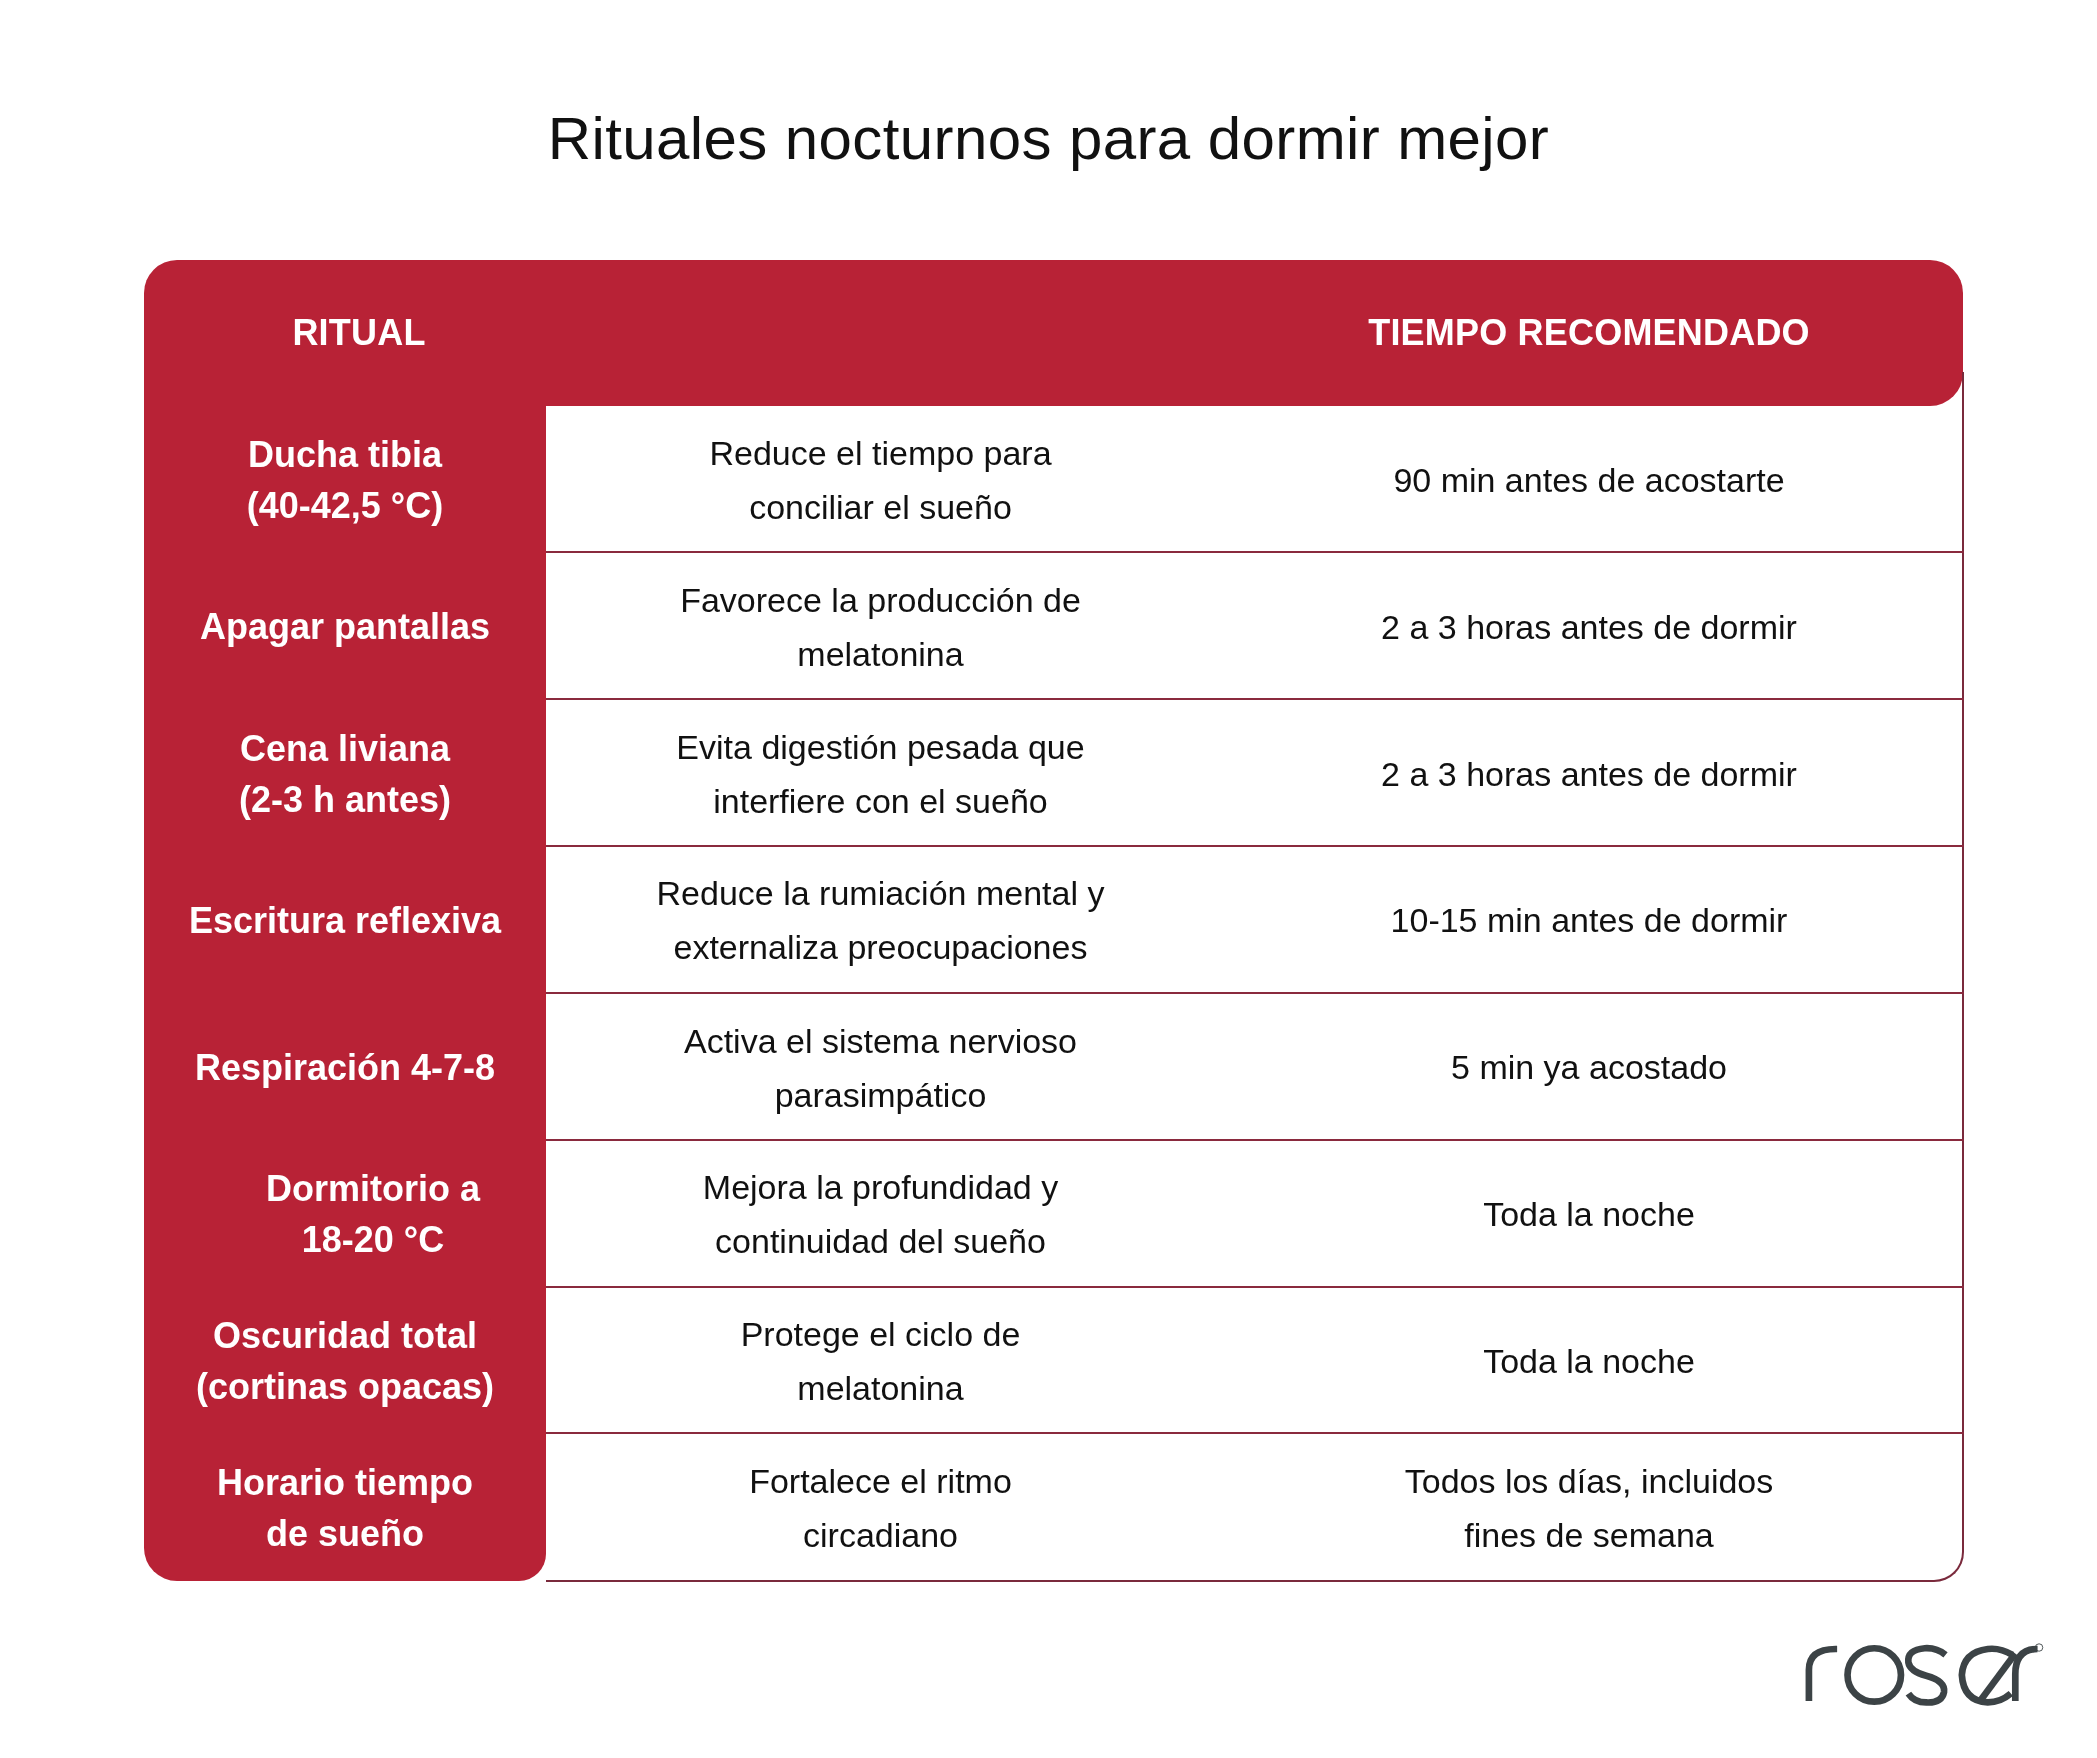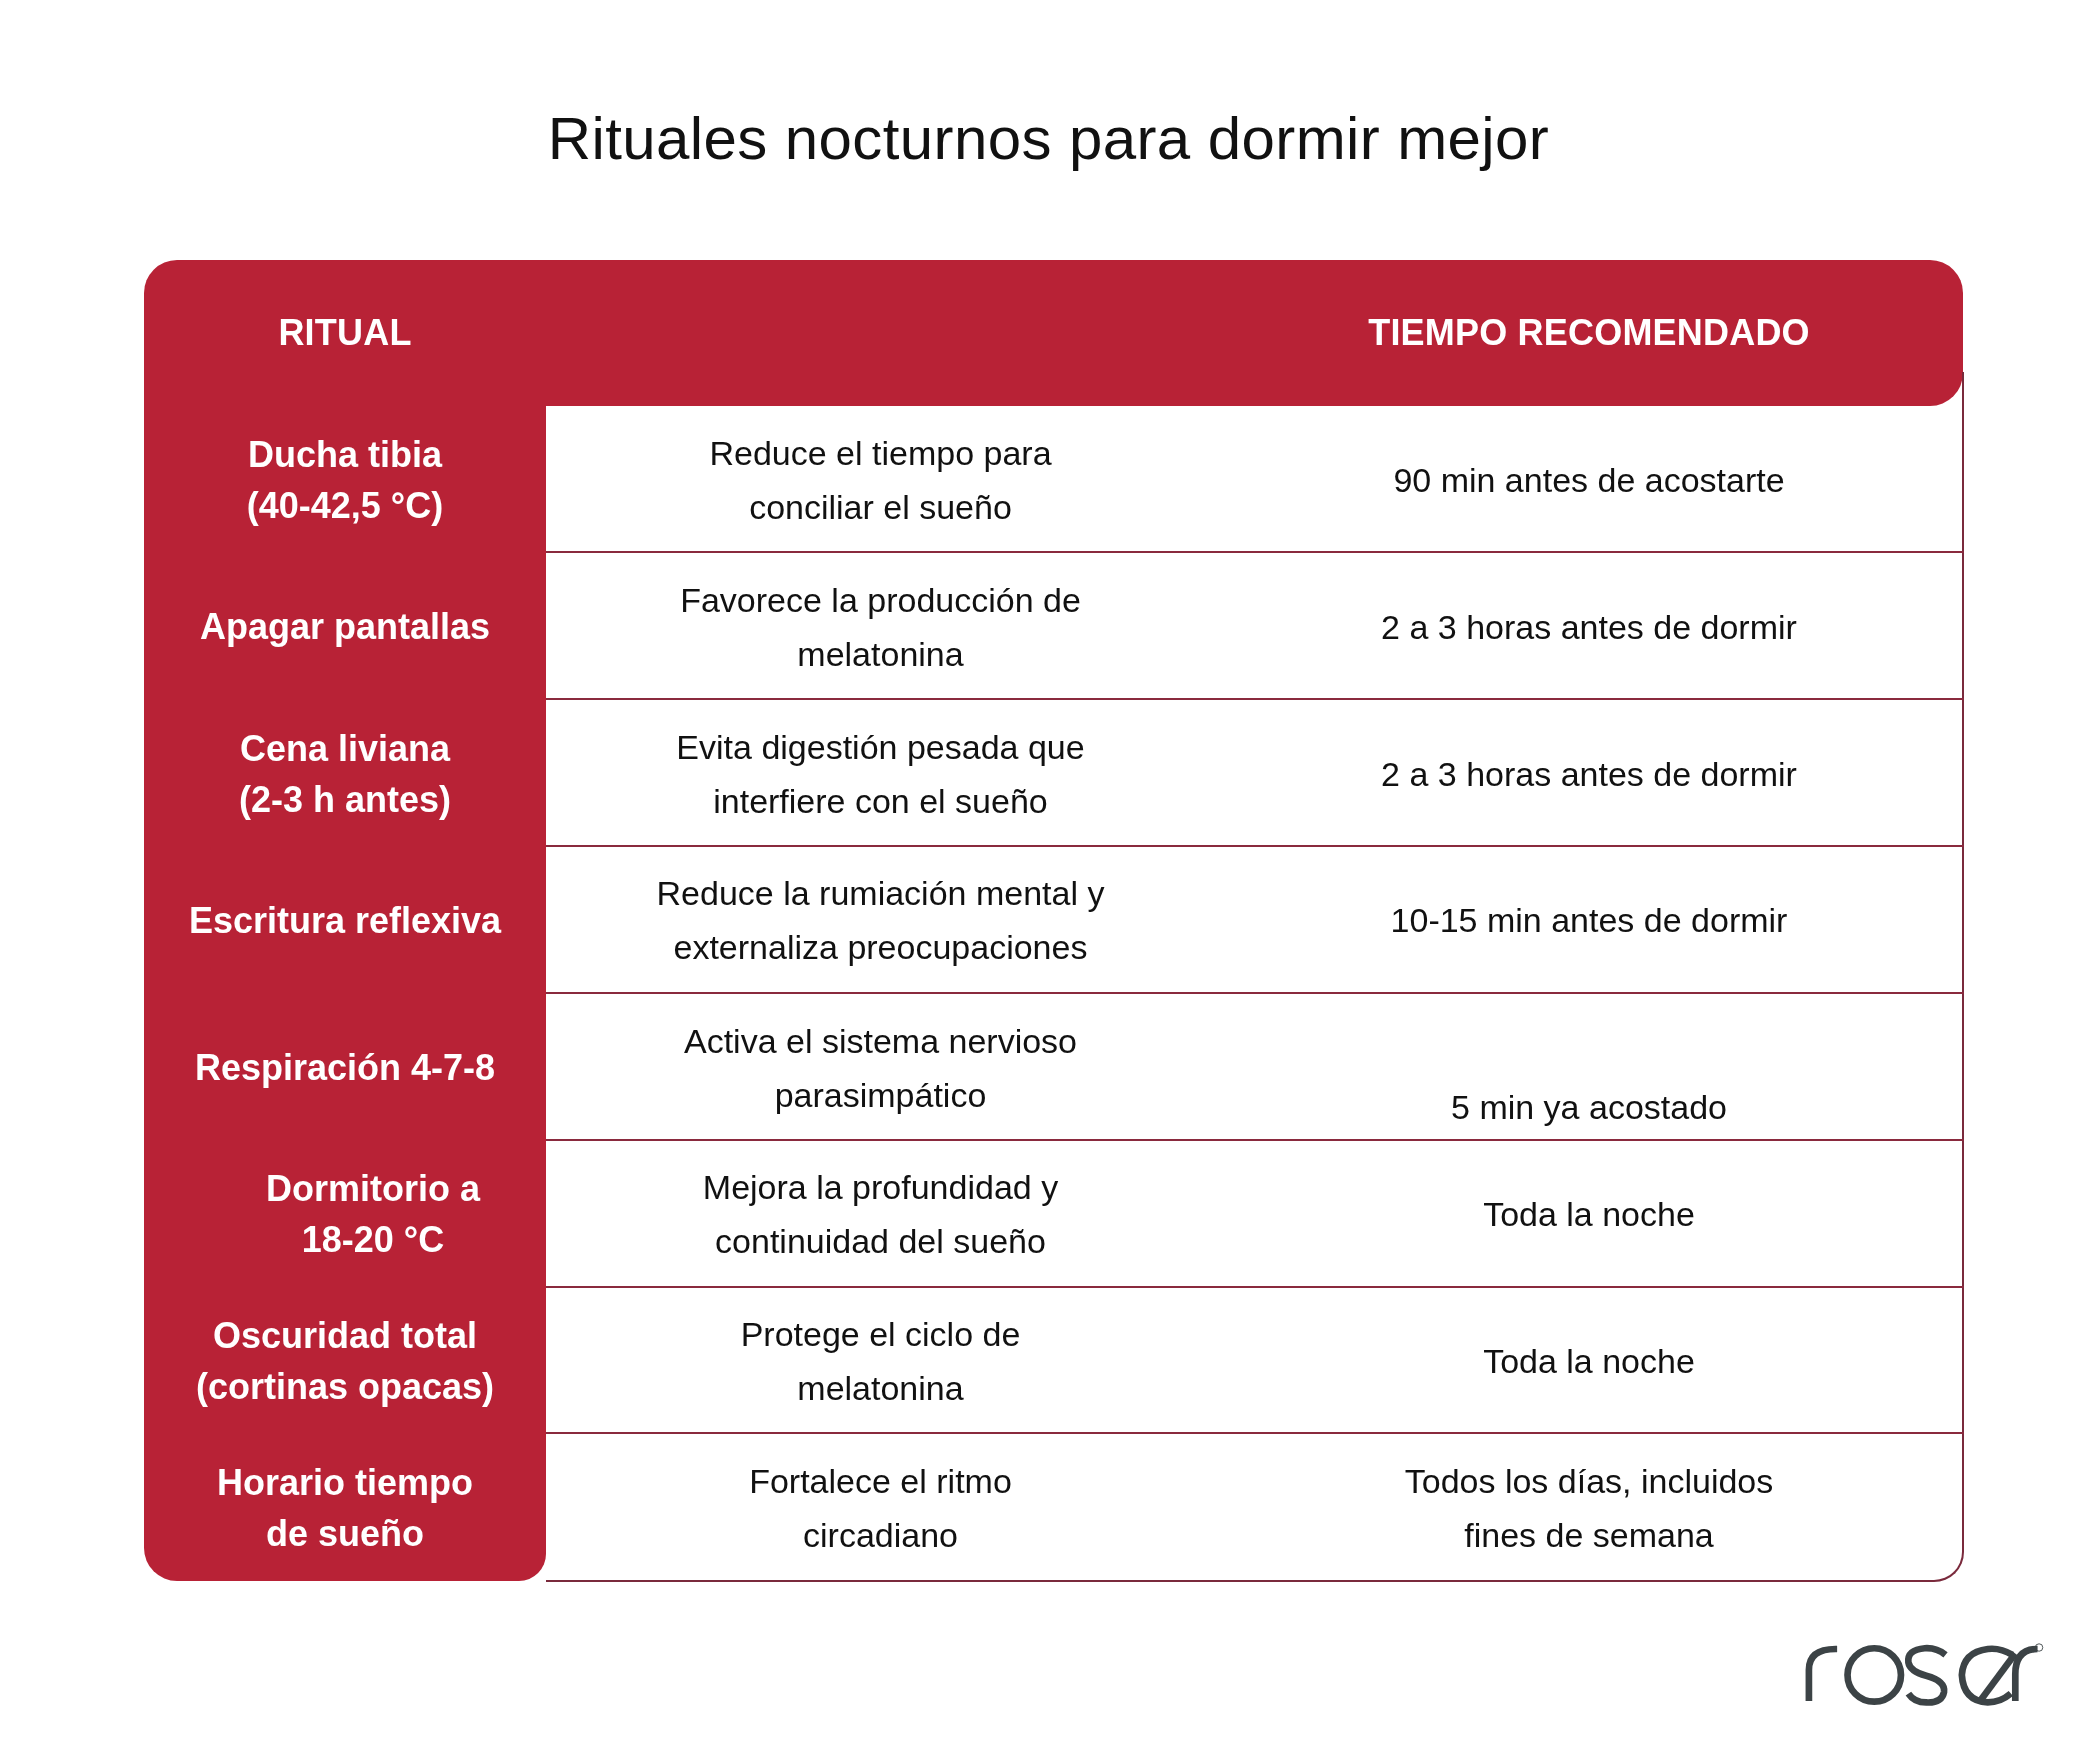--- a/index.html
+++ b/index.html
@@ -18,21 +18,21 @@
 </head>
 <body>
 
 <div class="title">Rituales nocturnos para dormir mejor</div>
 
 <div class="table">
   <div class="header"></div>
   <div class="leftcol"></div>
   <div class="body-frame"></div>
 
-  <div class="hcell" style="left:0;width:402px;">RITUAL</div>
+  <div class="hcell" style="left:14px;width:402px;">RITUAL</div>
   <div class="hcell" style="left:1071px;width:748px;">TIEMPO RECOMENDADO</div>
 
   <div id="rows">
       <div class="rcell-left" style="top:147px;height:145px;">
         <div>
           <div>Ducha tibia</div>
           <div>(40-42,5 °C)</div>
         </div>
       </div>
       <div class="rcell" style="left:402px;width:669px;top:147px;height:145px;">
@@ -103,21 +103,21 @@
         <div>
           <div>Respiración 4-7-8</div>
         </div>
       </div>
       <div class="rcell" style="left:402px;width:669px;top:735px;height:145px;">
         <div>
           <div>Activa el sistema nervioso</div>
           <div>parasimpático</div>
         </div>
       </div>
-      <div class="rcell" style="left:1071px;width:748px;top:774px;height:145px;">
+      <div class="rcell" style="left:1071px;width:748px;top:734px;height:145px;">
         <div>
           <div>5 min ya acostado</div>
         </div>
       </div>
       <div class="divider" style="top:879px;"></div>
       <div class="rcell-left" style="top:882px;height:144px;padding-left:28px;">
         <div>
           <div>Dormitorio a</div>
           <div>18-20 °C</div>
         </div>

